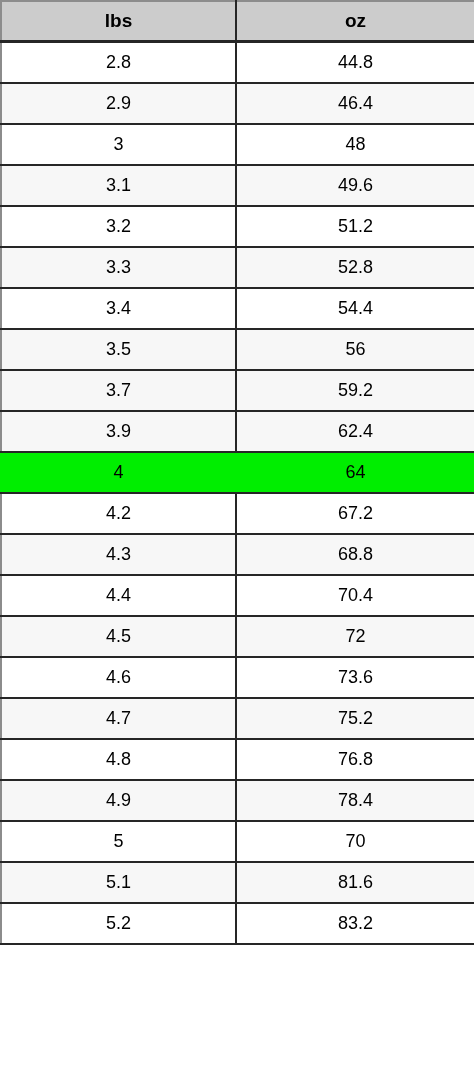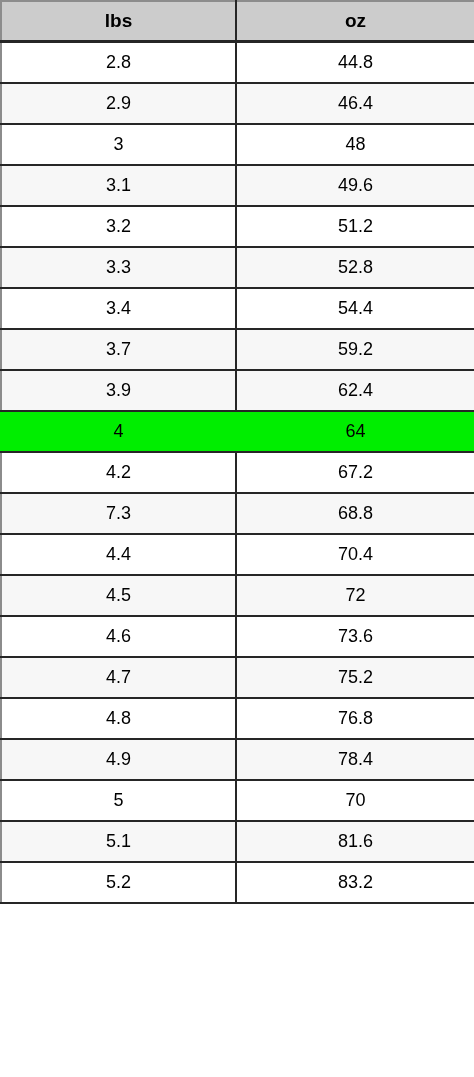--- a/index.html
+++ b/index.html
@@ -121,37 +121,41 @@
         </tr>
         <tr class="alt">
           <td class="cell-lbs">3.3</td>
           <td class="cell-oz">52.8</td>
         </tr>
         <tr>
           <td class="cell-lbs">3.4</td>
           <td class="cell-oz">54.4</td>
         </tr>
         <tr class="alt">
+          <td class="cell-lbs">3.5</td>
+          <td class="cell-oz">56</td>
+        </tr>
+        <tr class="alt">
           <td class="cell-lbs">3.7</td>
           <td class="cell-oz">59.2</td>
         </tr>
         <tr class="alt">
           <td class="cell-lbs">3.9</td>
           <td class="cell-oz">62.4</td>
         </tr>
         <tr class="highlight">
           <td class="cell-lbs">4</td>
           <td class="cell-oz">64</td>
         </tr>
         <tr>
           <td class="cell-lbs">4.2</td>
           <td class="cell-oz">67.2</td>
         </tr>
         <tr class="alt">
-          <td class="cell-lbs">7.3</td>
+          <td class="cell-lbs">4.3</td>
           <td class="cell-oz">68.8</td>
         </tr>
         <tr>
           <td class="cell-lbs">4.4</td>
           <td class="cell-oz">70.4</td>
         </tr>
         <tr class="alt">
           <td class="cell-lbs">4.5</td>
           <td class="cell-oz">72</td>
         </tr>

